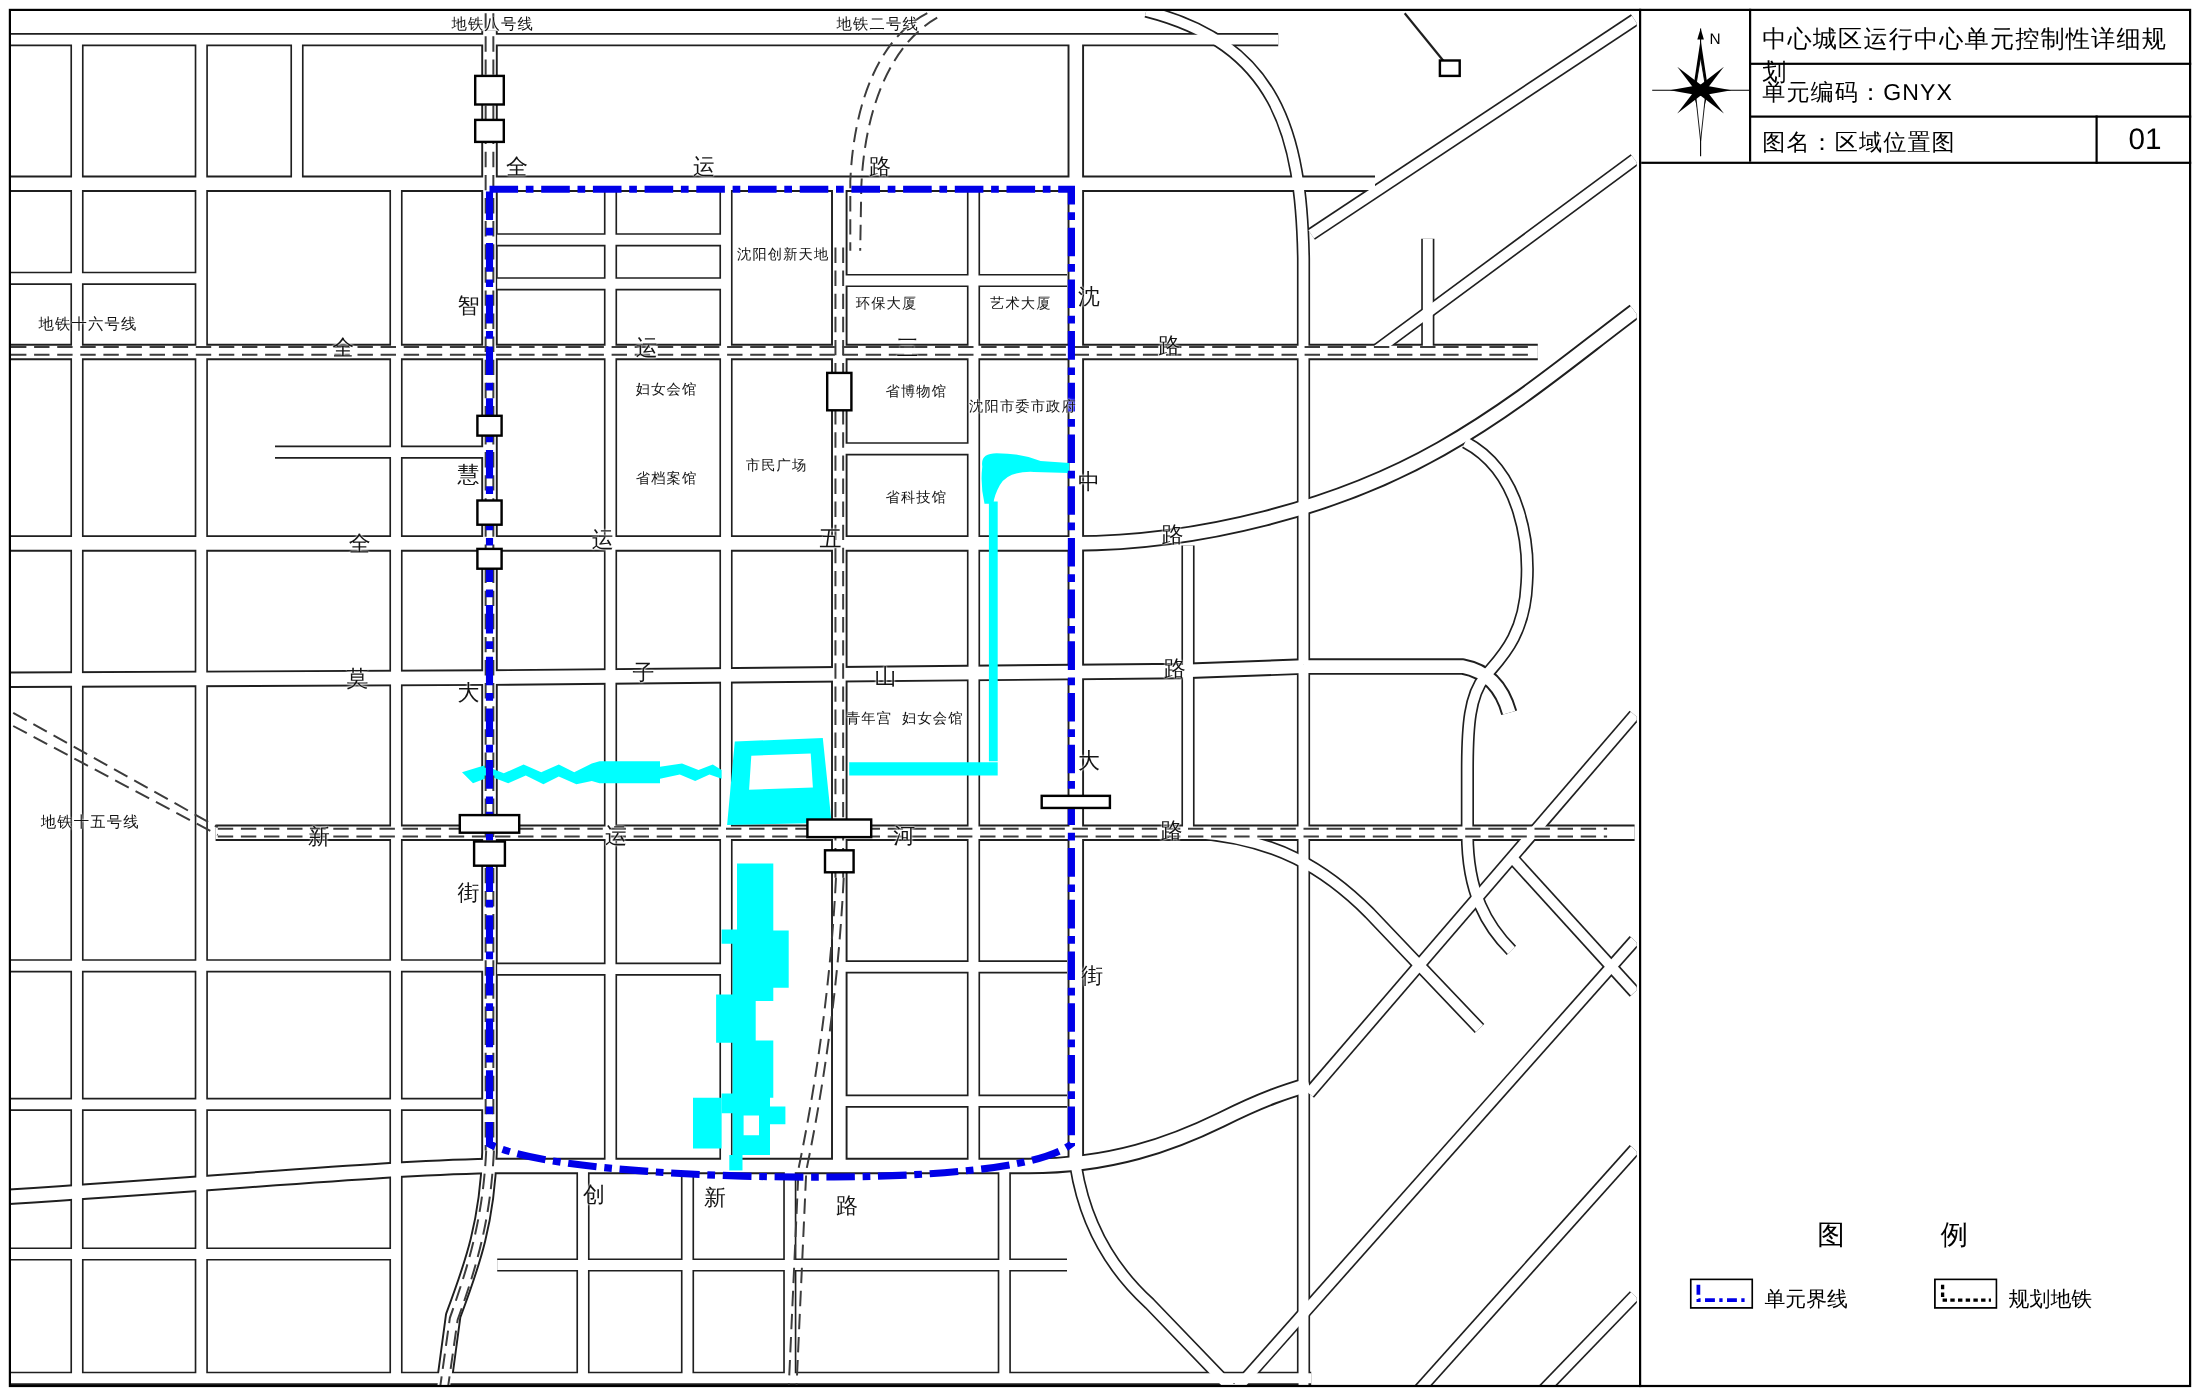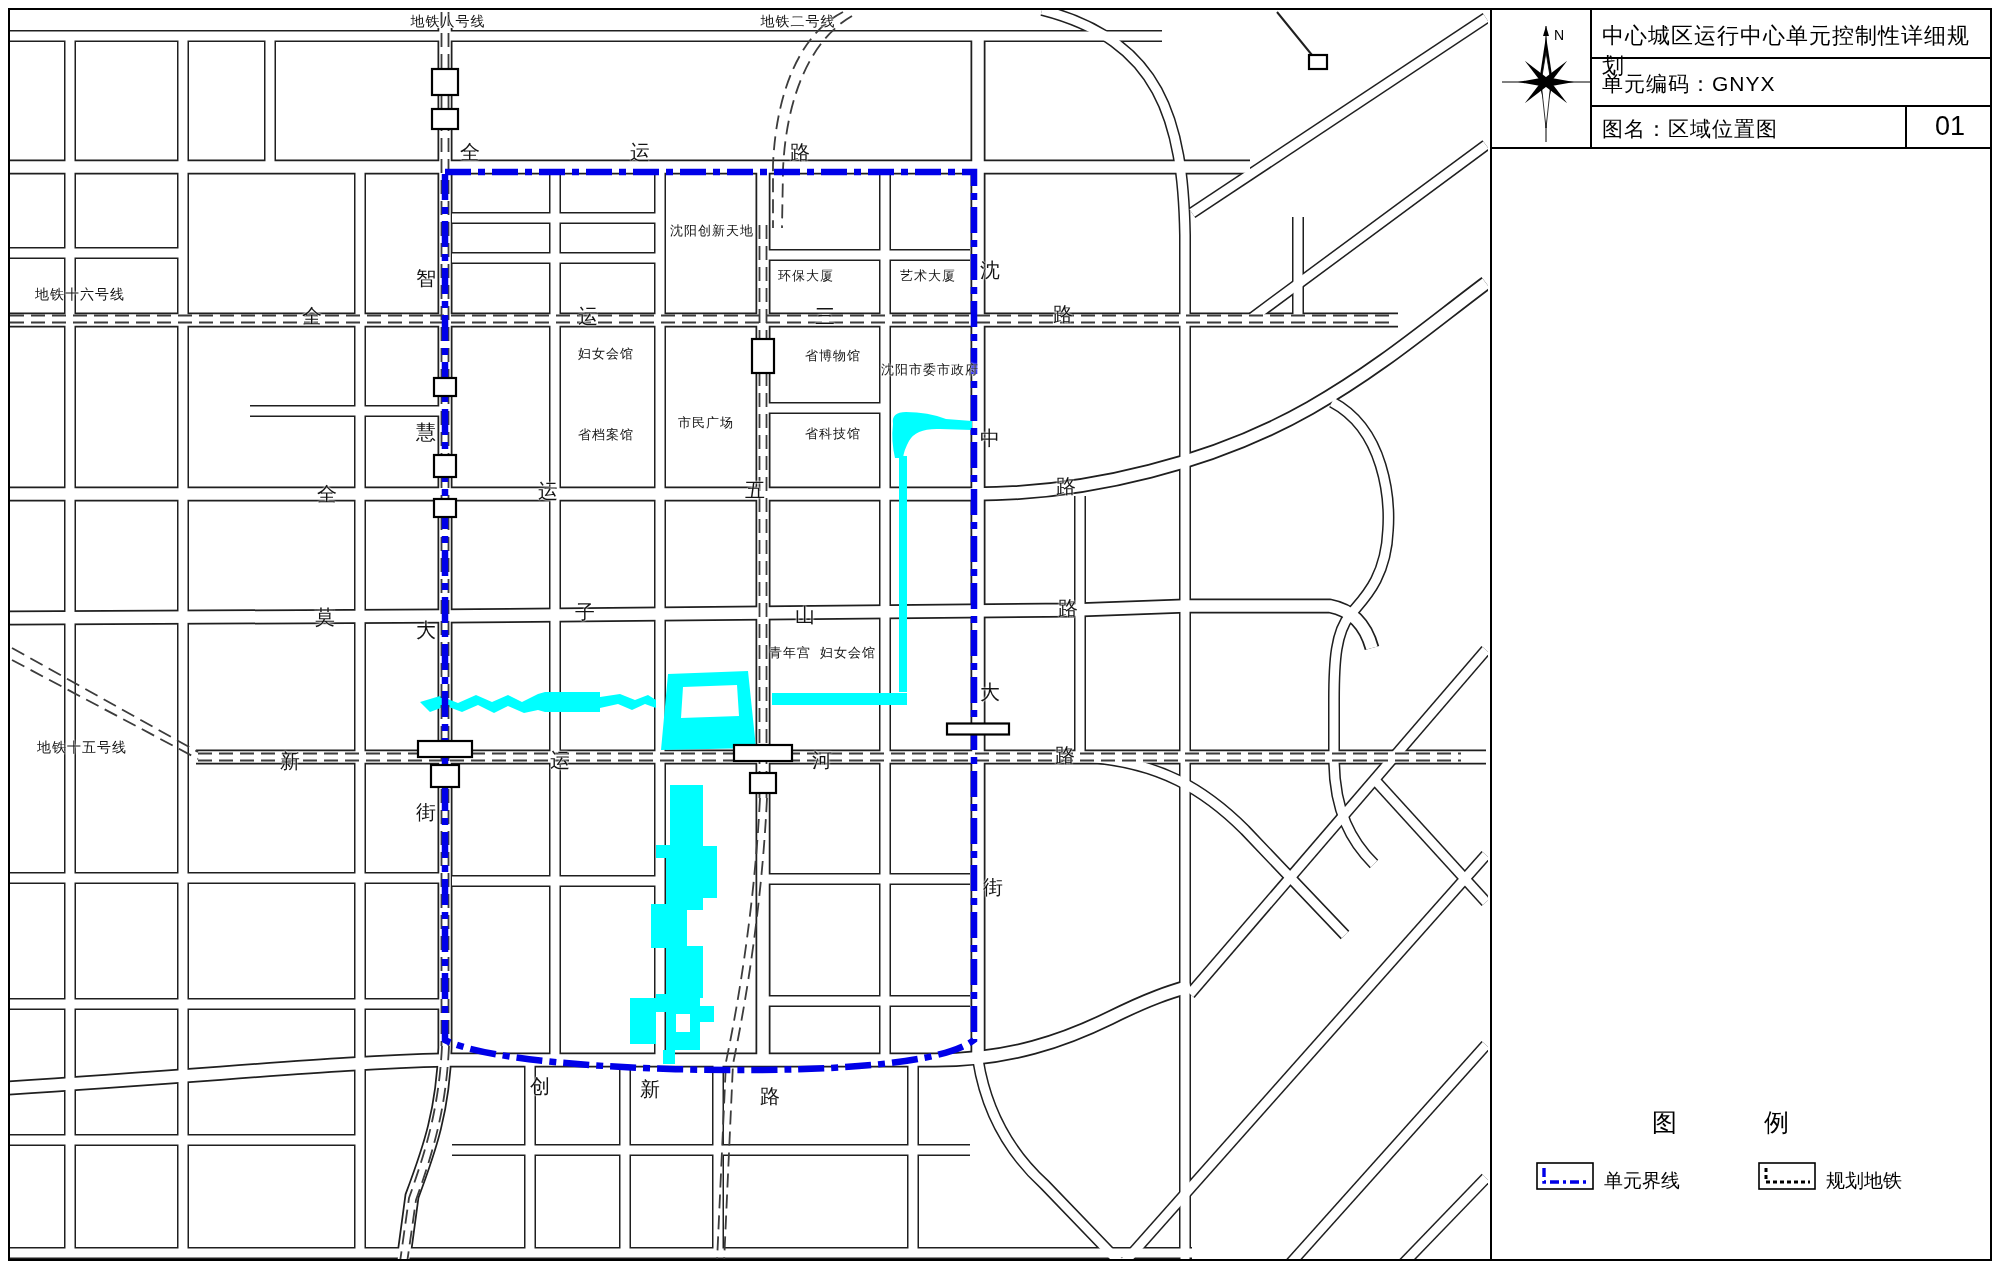--- a/index.html
+++ b/index.html
@@ -213,21 +213,21 @@
       <div class="lbl lbl-road" style="left: 990px; top: 692px;">大</div>
       <div class="lbl lbl-road" style="left: 993px; top: 887px;">街</div>
       <div class="lbl lbl-bld" style="left: 712px; top: 231px;">沈阳创新天地</div>
       <div class="lbl lbl-bld" style="left: 806px; top: 276px;">环保大厦</div>
       <div class="lbl lbl-bld" style="left: 928px; top: 276px;">艺术大厦</div>
       <div class="lbl lbl-bld" style="left: 606px; top: 354px;">妇女会馆</div>
       <div class="lbl lbl-bld" style="left: 833px; top: 356px;">省博物馆</div>
       <div class="lbl lbl-bld" style="left: 930px; top: 370px;">沈阳市委市政府</div>
       <div class="lbl lbl-bld" style="left: 706px; top: 423px;">市民广场</div>
       <div class="lbl lbl-bld" style="left: 606px; top: 435px;">省档案馆</div>
-      <div class="lbl lbl-bld" style="left: 833px; top: 434px;">省科技馆</div>
+      <div class="lbl lbl-bld" style="left: 833px; top: 452px;">省科技馆</div>
       <div class="lbl lbl-bld" style="left: 790px; top: 653px;">青年宫</div>
       <div class="lbl lbl-bld" style="left: 848px; top: 653px;">妇女会馆</div>
     </div>
 
   <div id="frame"></div>
 
   <div id="panel">
 
     <div class="pline" style="left:98px;top:0;width:2px;height:139px"></div>
     <div class="pline" style="left:98px;top:49px;right:0;height:2px"></div>

